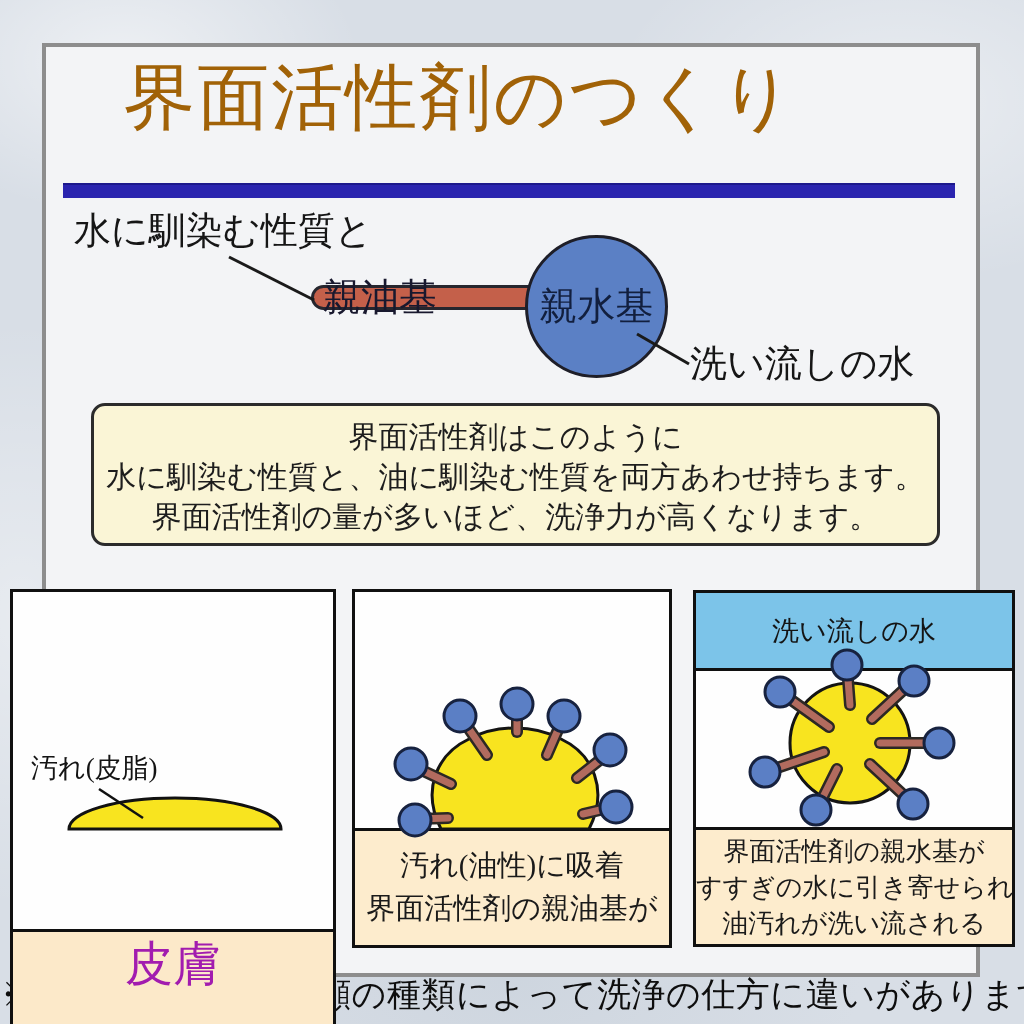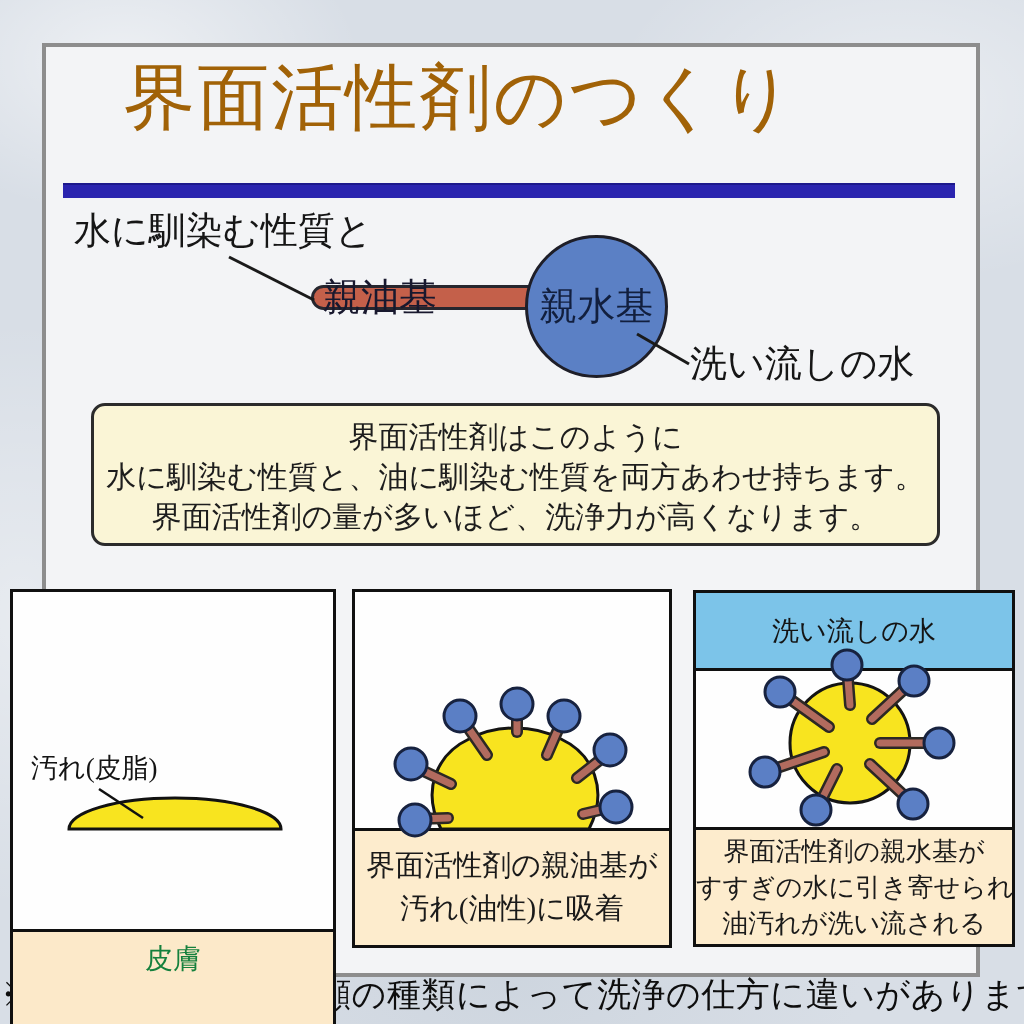--- a/index.html
+++ b/index.html
@@ -83,21 +83,21 @@
   .panel-adsorb { left: 352px; top: 589px; width: 320px; height: 359px; }
   .panel-rinse  { left: 693px; top: 590px; width: 322px; height: 357px; }
 
   .band-bottom {
     position: absolute; left: 0; right: 0; bottom: 0; height: 117px;
     border-top: 3px solid #101010;
     text-align: center;
   }
   .skin-band    { background: #fce9c9; }
   .caption-band { background: #fdeccd; }
-  .skin-label { font-size: 28px; color: #15803d; padding-top: 8px; }
+  .skin-label { font-size: 48px; color: #a21caf; padding-top: 0; }
   .caption-2line div { font-size: 29px; line-height: 43px; color: #1a1a1a; white-space: nowrap; }
   .caption-2line { padding-top: 13px; }
   .caption-3line div { font-size: 26px; line-height: 36px; color: #1a1a1a; white-space: nowrap; }
   .caption-3line { padding-top: 4px; }
 
   .dirt-label { left: 18px; top: 158px; font-size: 27px; color: #141414; white-space: nowrap; z-index: 2; }
 
   .water-band {
     position: absolute; left: 0; right: 0; top: 0; height: 78px;
     background: #7cc4e9;
@@ -190,22 +190,22 @@
           <circle cx="261" cy="215" r="16" fill="#5b7fc5" stroke="#17223f" stroke-width="3"></circle>
         </g>
       <g>
           <line x1="93" y1="226" x2="63" y2="227" stroke="#2c2824" stroke-width="12" stroke-linecap="round"></line>
           <line x1="93" y1="226" x2="63" y2="227" stroke="#b26b5e" stroke-width="7" stroke-linecap="round"></line>
           <circle cx="60" cy="228" r="16" fill="#5b7fc5" stroke="#17223f" stroke-width="3"></circle>
         </g>
     </g>
   </svg>
   <div class="band-bottom caption-band caption-2line">
+    <div>汚れ(油性)に吸着</div>
     <div>界面活性剤の親油基が</div>
-    <div>汚れ(油性)に吸着</div>
   </div>
 </div>
 
 <div class="abs panel panel-rinse">
   <div class="water-band">
     <div class="water-band-label">洗い流しの水</div>
   </div>
   <svg class="panel-svg" width="316" height="351" viewBox="0 0 316 351">
     <circle cx="154" cy="150" r="60" fill="#f8e41f" stroke="#141414" stroke-width="3"></circle>
     <g>

